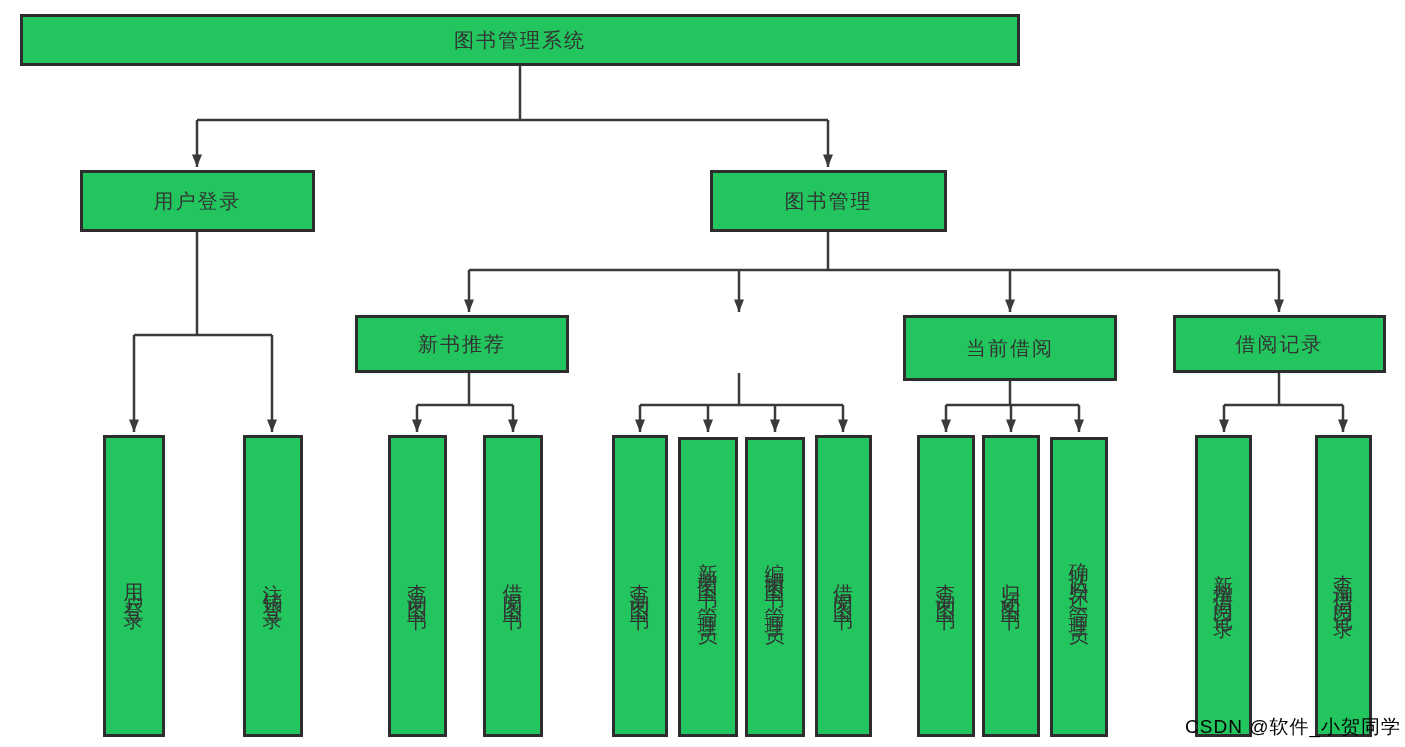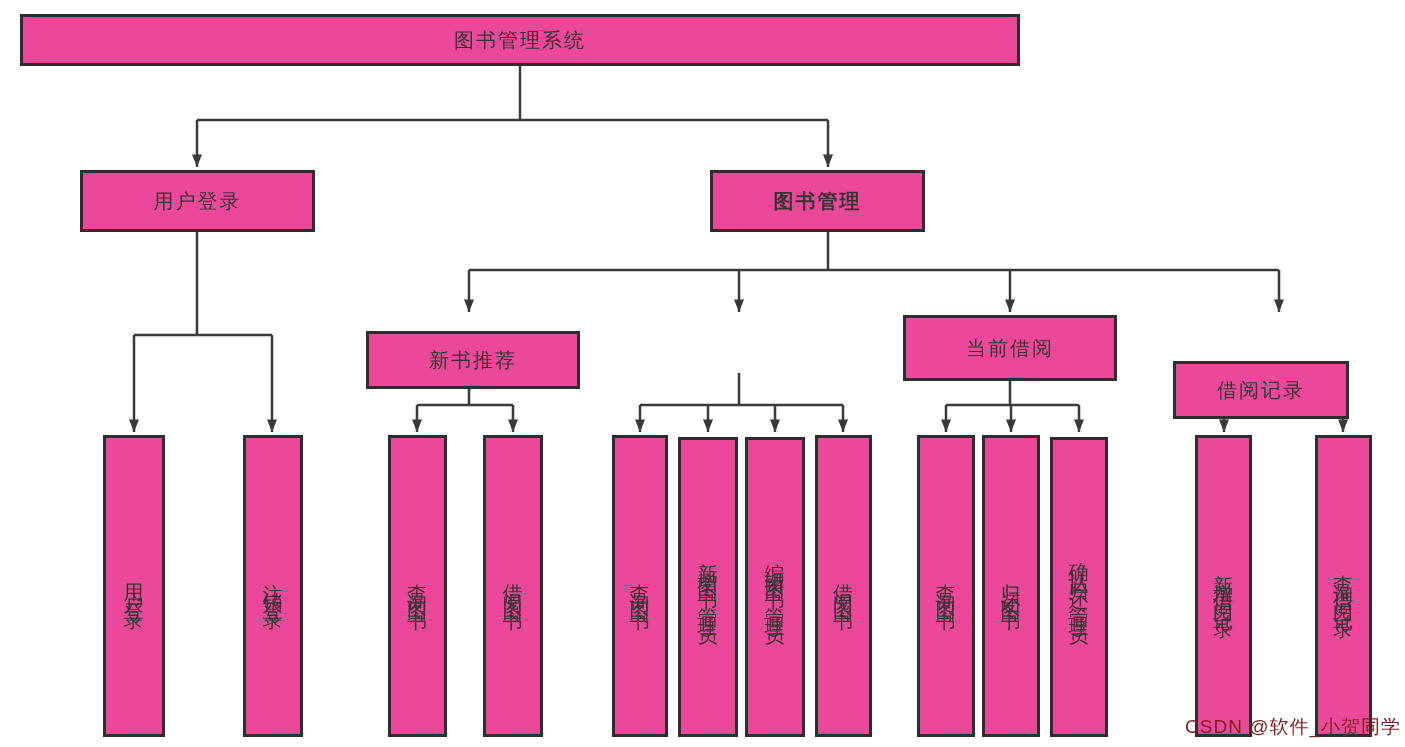--- a/index.html
+++ b/index.html
@@ -5,36 +5,36 @@
   html,body { margin:0; padding:0; background:#ffffff; }
   .stage {
     position:relative; width:1405px; height:747px;
     background:#ffffff; overflow:hidden;
     font-family:"Liberation Sans", sans-serif;
     color:#333333;
   }
   svg.connectors { position:absolute; left:0; top:0; z-index:1; }
   .node {
     position:absolute; box-sizing:border-box;
-    background:#ec4899; border:3px solid #2d2d2d;
+    background:#22c55e; border:3px solid #2d2d2d;
     display:flex; align-items:center; justify-content:center;
     z-index:2;
   }
   .hbox .lbl {
     font-size:20px; letter-spacing:2px; white-space:nowrap;
     color:#333333;
   }
   .vbox .vtext {
     writing-mode:vertical-rl;
     font-size:20px; line-height:1; letter-spacing:9px;
     color:#333333; white-space:nowrap;
   }
   .watermark {
     position:absolute; top:714px; right:4px; z-index:3;
-    font-size:19px; letter-spacing:1px; color:#7f1d1d;
+    font-size:19px; letter-spacing:1px; color:#000000;
     white-space:nowrap;
   }
 </style>
 </head>
 <body>
 
 <div class="stage">
 
   <svg class="connectors" width="1405" height="747" viewBox="0 0 1405 747">
     <defs>
@@ -77,31 +77,31 @@
     </g>
   </svg>
 
   <div class="node hbox" style="left:20px; top:14px; width:1000px; height:52px;">
     <span class="lbl">图书管理系统</span>
   </div>
 
   <div class="node hbox" style="left:80px; top:170px; width:235px; height:62px;">
     <span class="lbl">用户登录</span>
   </div>
-  <div class="node hbox" style="left:710px; top:170px; width:215px; height:62px;font-weight:bold;">
+  <div class="node hbox" style="left:710px; top:170px; width:237px; height:62px;">
     <span class="lbl">图书管理</span>
   </div>
 
-  <div class="node hbox" style="left:366px; top:315px; width:214px; height:58px;margin-top:16px;">
+  <div class="node hbox" style="left:355px; top:315px; width:214px; height:58px;">
     <span class="lbl">新书推荐</span>
   </div>
   <div class="node hbox" style="left:903px; top:315px; width:214px; height:66px;">
     <span class="lbl">当前借阅</span>
   </div>
-  <div class="node hbox" style="left:1173px; top:315px; width:176px; height:58px;margin-top:46px;">
+  <div class="node hbox" style="left:1173px; top:315px; width:213px; height:58px;">
     <span class="lbl">借阅记录</span>
   </div>
 
   <div class="node vbox" style="left:103px; top:435px; width:62px; height:302px;">
     <span class="vtext">用户登录</span>
   </div>
   <div class="node vbox" style="left:243px; top:435px; width:60px; height:302px;">
     <span class="vtext">注销登录</span>
   </div>
 

